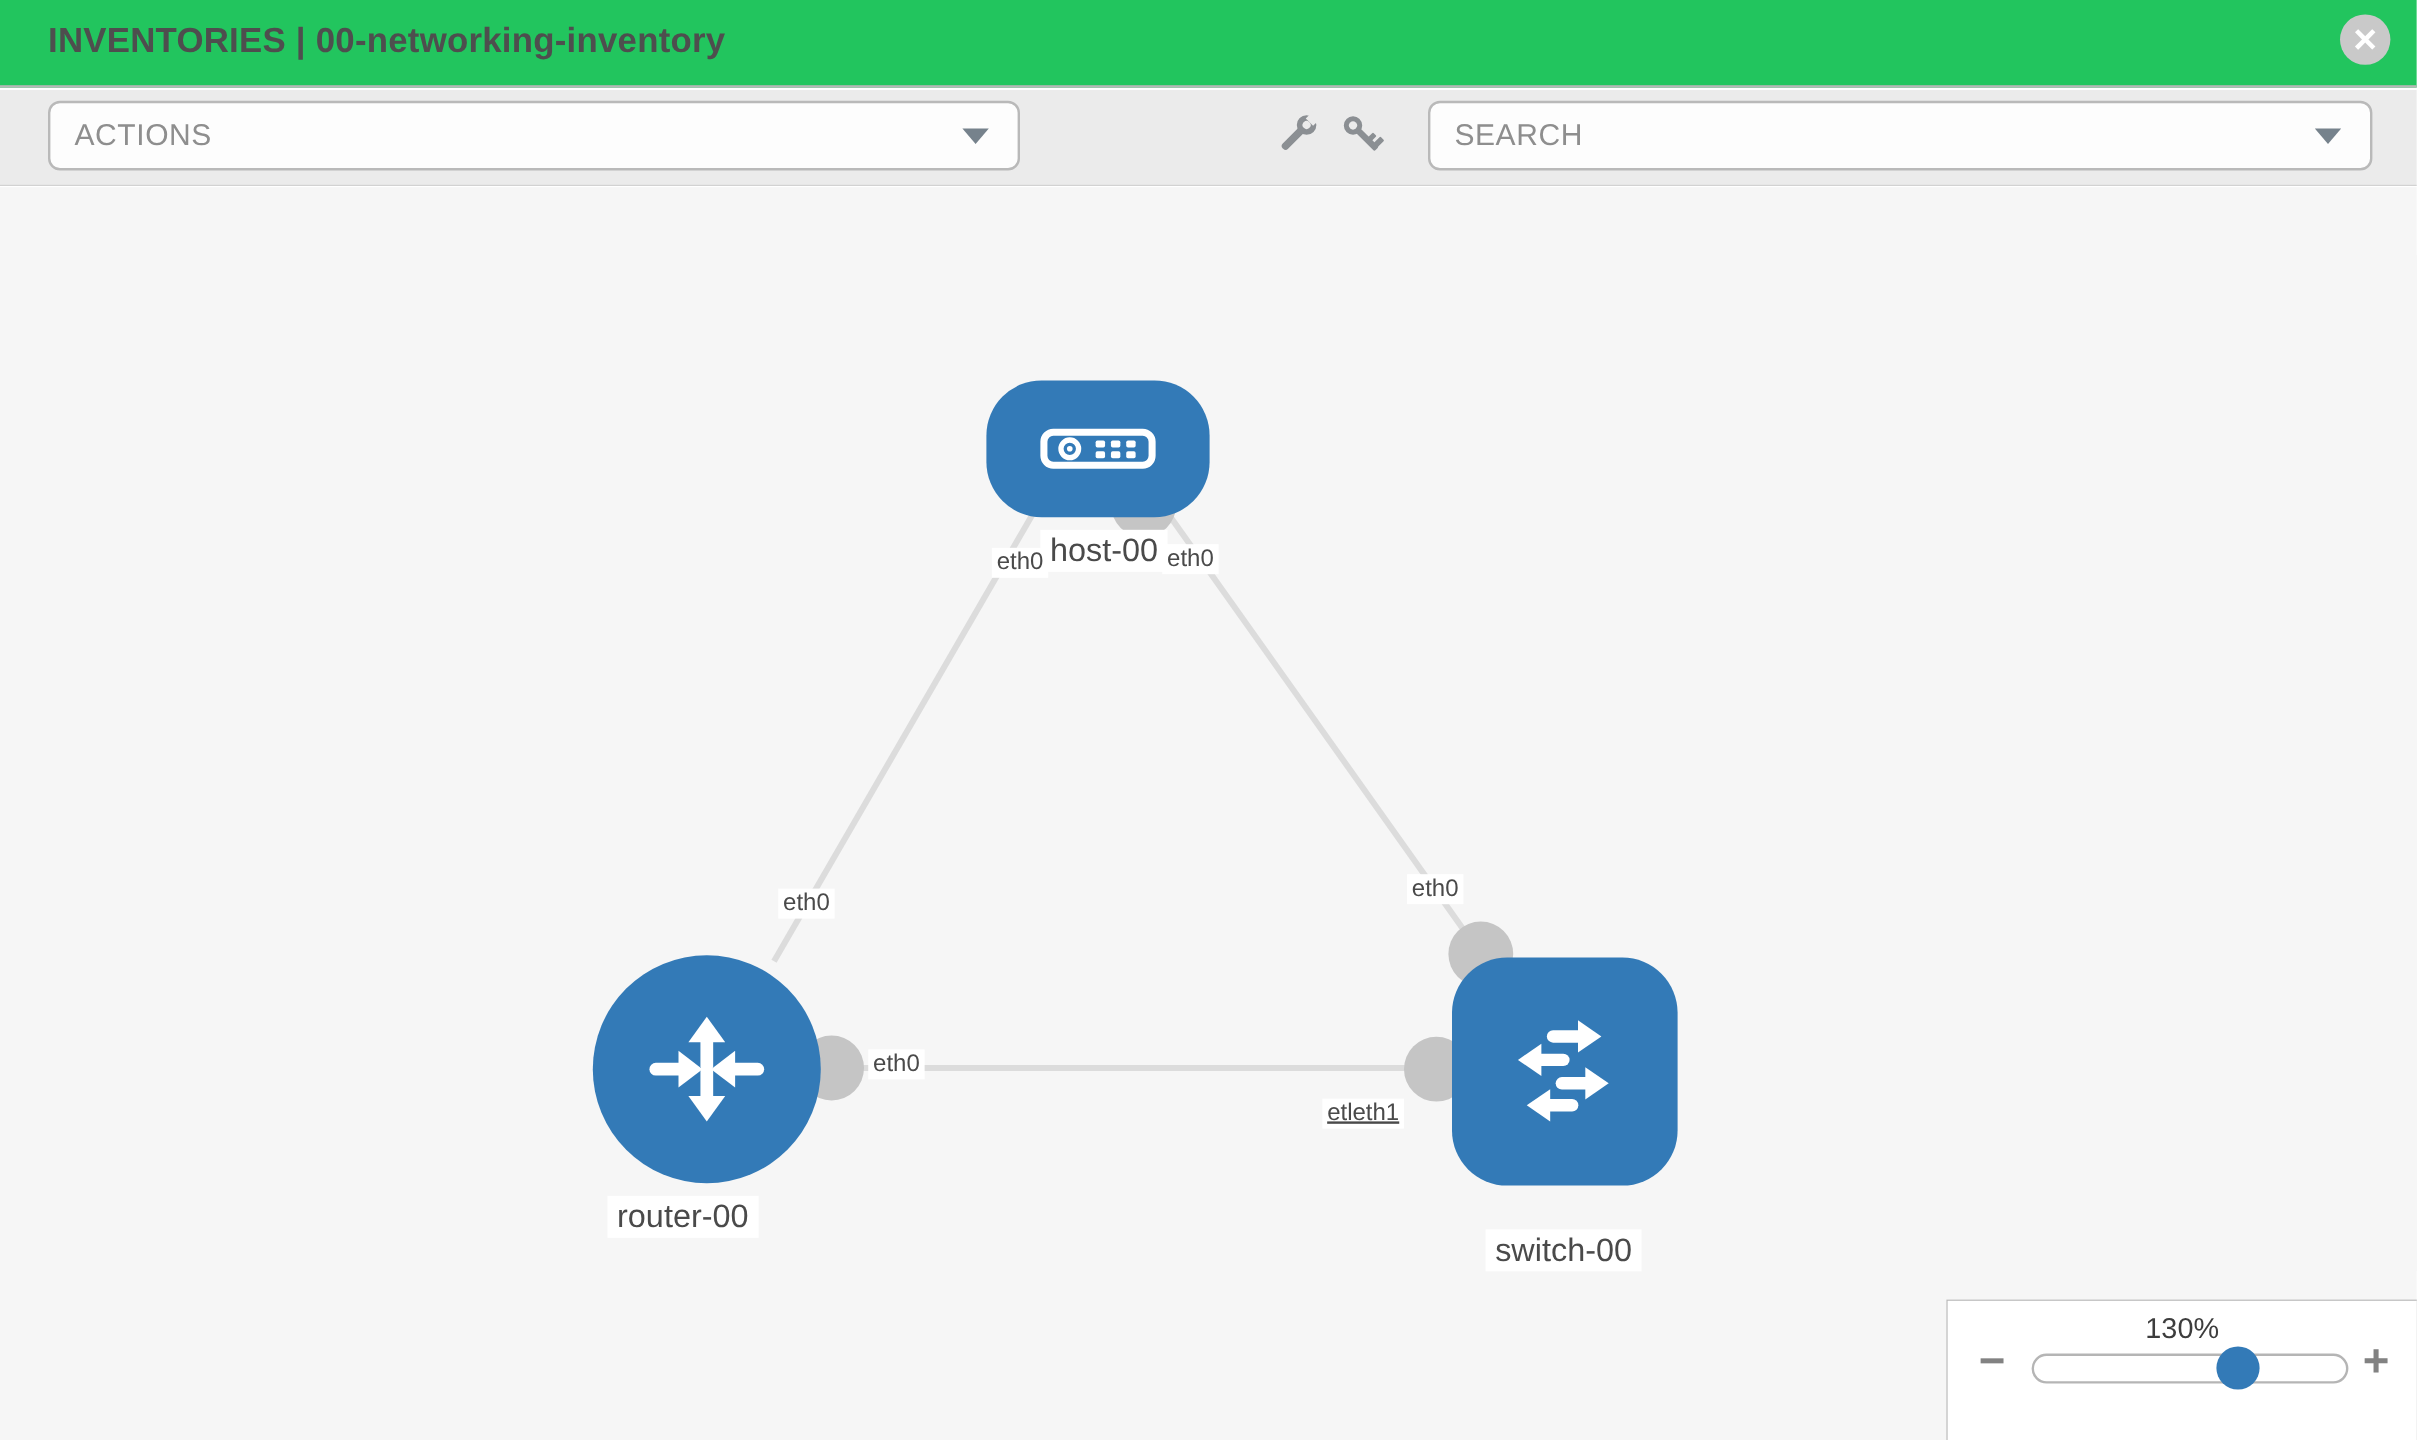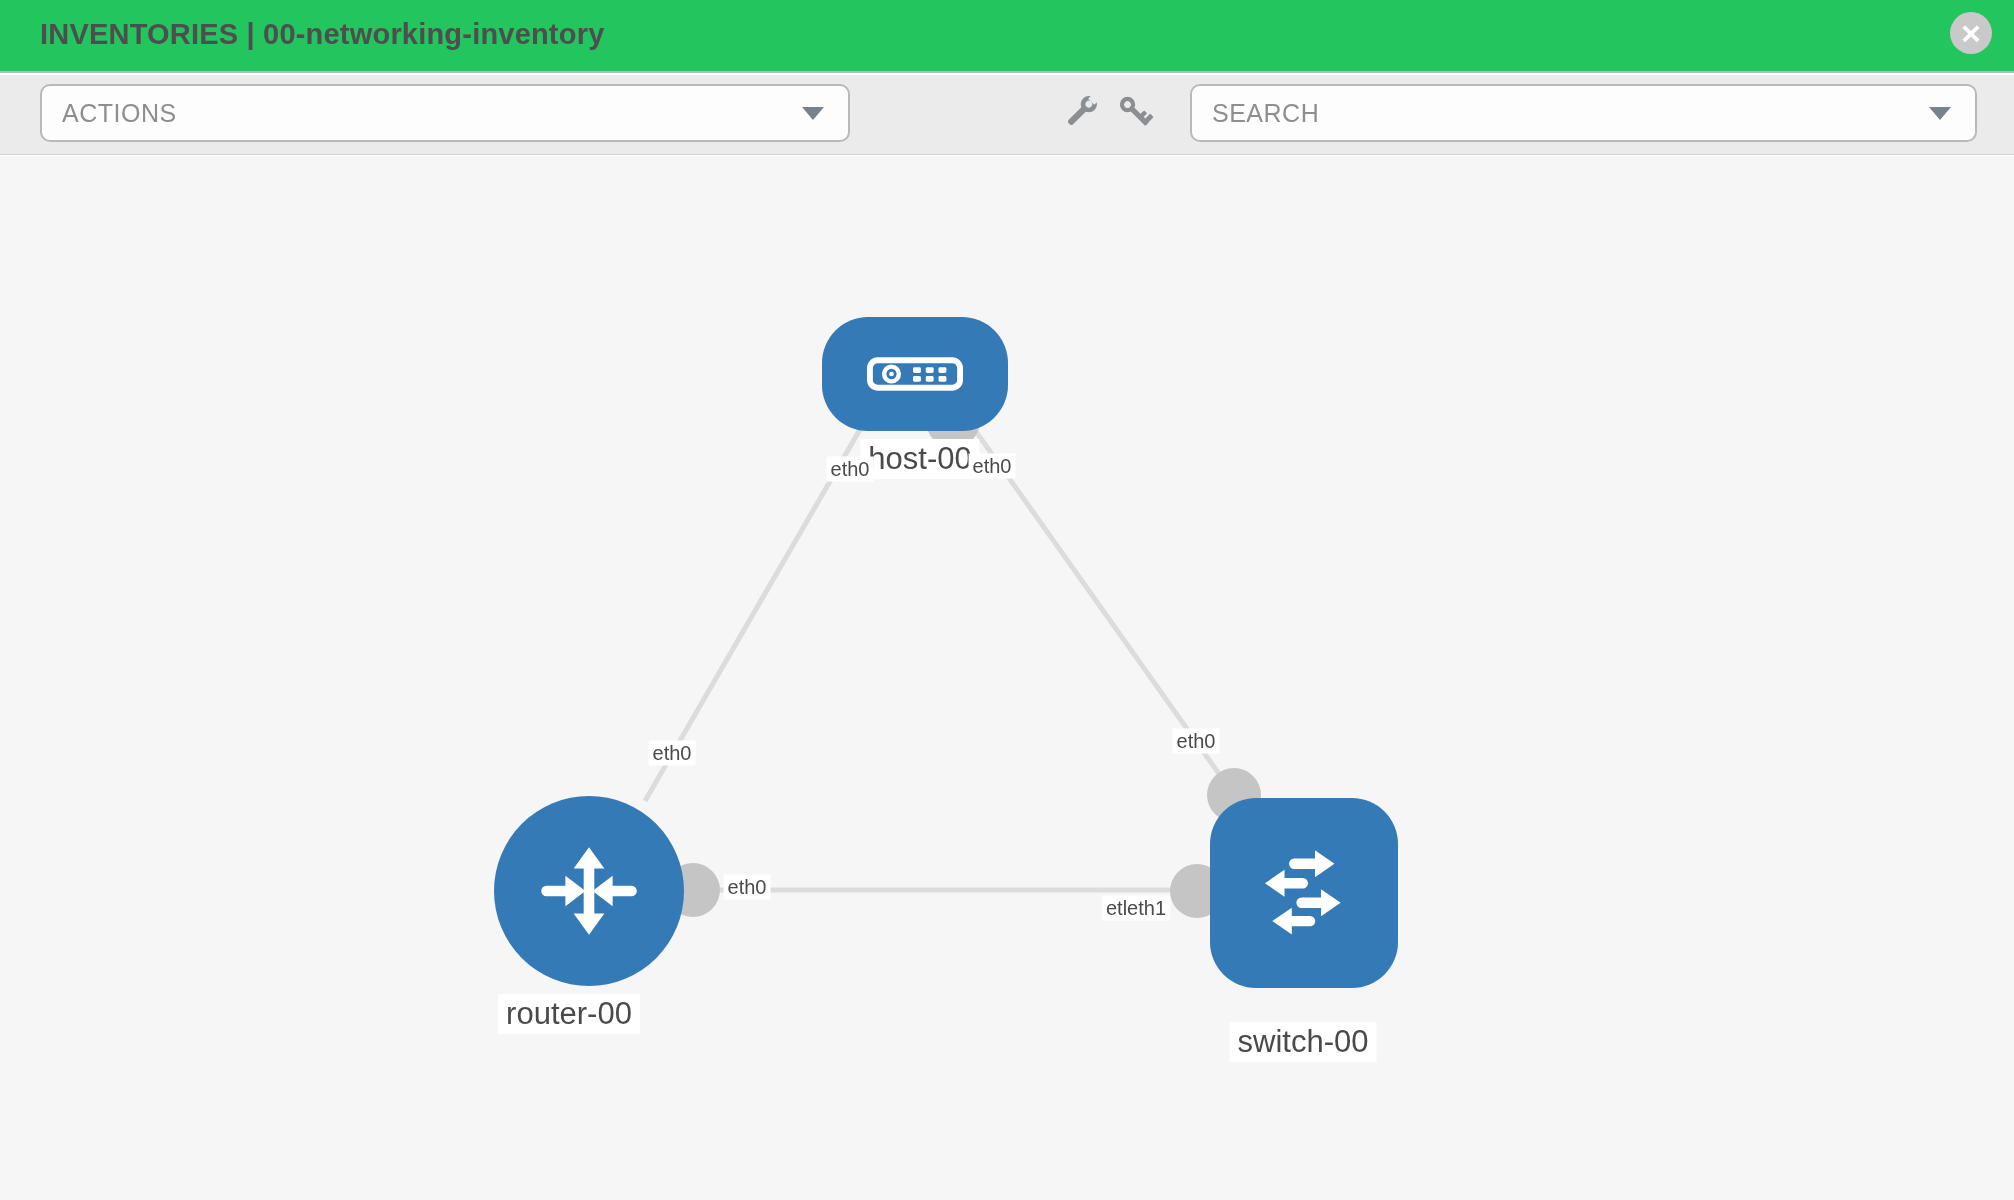--- a/index.html
+++ b/index.html
@@ -25,31 +25,31 @@
   #key-btn { left:1112px; }
 
   
   #canvas { position:absolute; left:0; top:156px; width:2014px; height:1044px; background:#f6f6f6; }
   #links-svg { position:absolute; left:0; top:0; z-index:1; }
   .node { position:absolute; background:#337ab7; z-index:3; display:flex; align-items:center; justify-content:center; }
   #node-host { left:822px; top:161px; width:186px; height:114px; border-radius:46px; }
   #node-router { left:494px; top:640px; width:190px; height:190px; border-radius:50%; }
   #node-switch { left:1210px; top:642px; width:188px; height:190px; border-radius:46px; }
   .chip { position:absolute; transform:translate(-50%,-50%); background:#fff; color:#4a4a4a; white-space:nowrap; z-index:5;text-align:right; }
-  .node-label { font-size:31px; padding:2px 8px; }
+  .node-label { font-size:27px; padding:2px 8px; }
   .iface-label { font-size:20px; padding:1px 4px; }
   #lbl-host { left:920px; top:303px; }
   #lbl-router { left:569px; top:858px; }
   #lbl-switch { left:1303px; top:857px;margin-top:29px; }
   #if-host-left { left:850px; top:313px; }
   #if-host-right { left:992px; top:310px; }
   #if-router-top { left:672px; top:597px; }
   #if-switch-top { left:1196px; top:585px; }
   #if-hlink-left { left:747px; top:731px; }
-  #if-hlink-right { left:1136px; top:752px; }
+  #if-hlink-right { left:1136px; top:772px;text-decoration:underline; }
 
   
   #zoom-panel { position:absolute; left:1622px; top:1083px; width:393px; height:118px; background:#fff; border:1px solid #b9b9b9; z-index:6; }
   #zoom-level { position:absolute; left:0; top:10px; width:100%; text-align:center; font-size:24px; color:#3d3d3d; }
   .zoom-btn { position:absolute; font-size:38px; font-weight:700; color:#828282; line-height:1; cursor:pointer; }
   #zoom-out { left:26px; top:32px; }
   #zoom-in { left:346px; top:32px; }
   #zoom-track { position:absolute; left:70px; top:44px; width:264px; height:25px; background:#fff; border:2px solid #b5b5b5; border-radius:13px; cursor:pointer; }
   #zoom-thumb { position:absolute; left:152px; top:-8px; width:36px; height:36px; border-radius:50%; background:#337ab7; cursor:grab; }
 </style>
@@ -157,14 +157,22 @@
     <div id="lbl-switch" class="chip node-label">switch-00</div>
 
     <div id="if-host-left" class="chip iface-label">eth0</div>
     <div id="if-router-top" class="chip iface-label">eth0</div>
     <div id="if-host-right" class="chip iface-label">eth0</div>
     <div id="if-switch-top" class="chip iface-label">eth0</div>
     <div id="if-hlink-left" class="chip iface-label">eth0</div>
     <div id="if-hlink-right" class="chip iface-label">etleth1</div>
   </div>
 
+  <div id="zoom-panel">
+    <div id="zoom-level">130%</div>
+    <div id="zoom-out" class="zoom-btn">−</div>
+    <div id="zoom-track">
+      <div id="zoom-thumb"></div>
+    </div>
+    <div id="zoom-in" class="zoom-btn">+</div>
+  </div>
 
 </div>
 
 </body></html>

